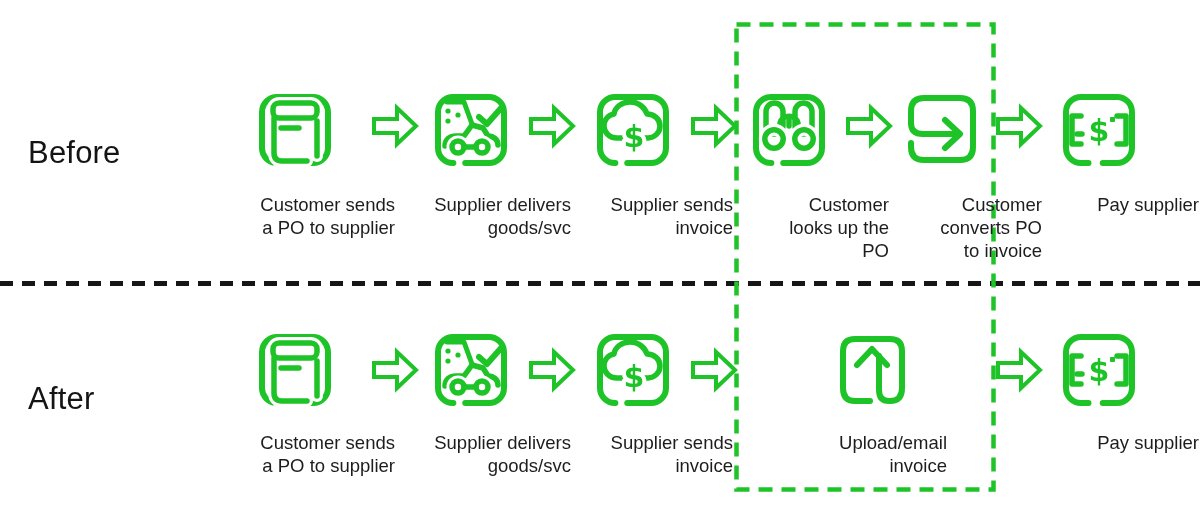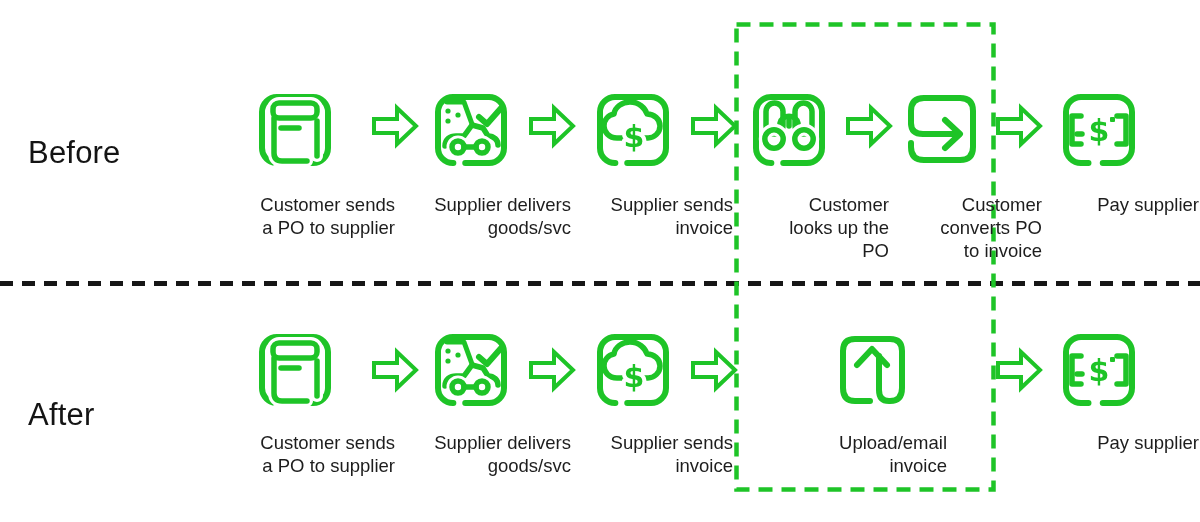--- a/index.html
+++ b/index.html
@@ -6,21 +6,21 @@
   #stage{
     position:relative;width:1200px;height:522px;background:#ffffff;overflow:hidden;
     font-family:"Liberation Sans","DejaVu Sans",sans-serif;
   }
   .row-label{
     position:absolute;left:28px;font-size:31px;font-weight:400;color:#141414;
     letter-spacing:0.2px;
     margin-top:27px;
   }
   #before-label{top:108px;}
-  #after-label{top:370px;}
+  #after-label{top:354px;}
   .divider{
     position:absolute;left:0;top:281px;width:1200px;height:5px;
     background:repeating-linear-gradient(90deg,#161616 0 13px,transparent 13px 22px);
   }
   .hl-box{position:absolute;left:734px;top:22px;}
   .icon{position:absolute;width:80px;height:80px;}
   .arrow{position:absolute;width:48px;height:46px;}
   .step-label{
     position:absolute;width:200px;text-align:right;font-size:18.5px;line-height:23px;
     color:#1d1d1d;white-space:pre-line;

